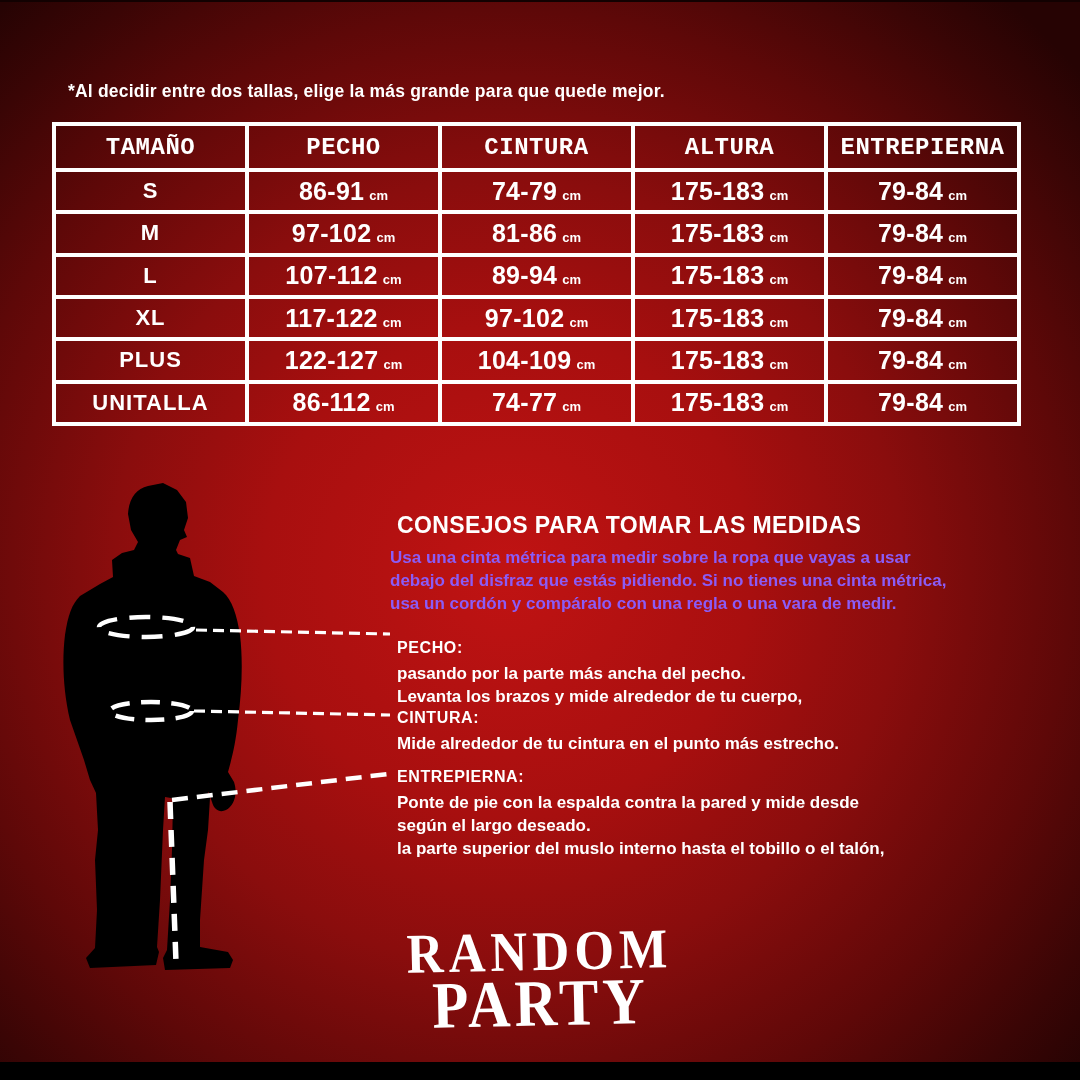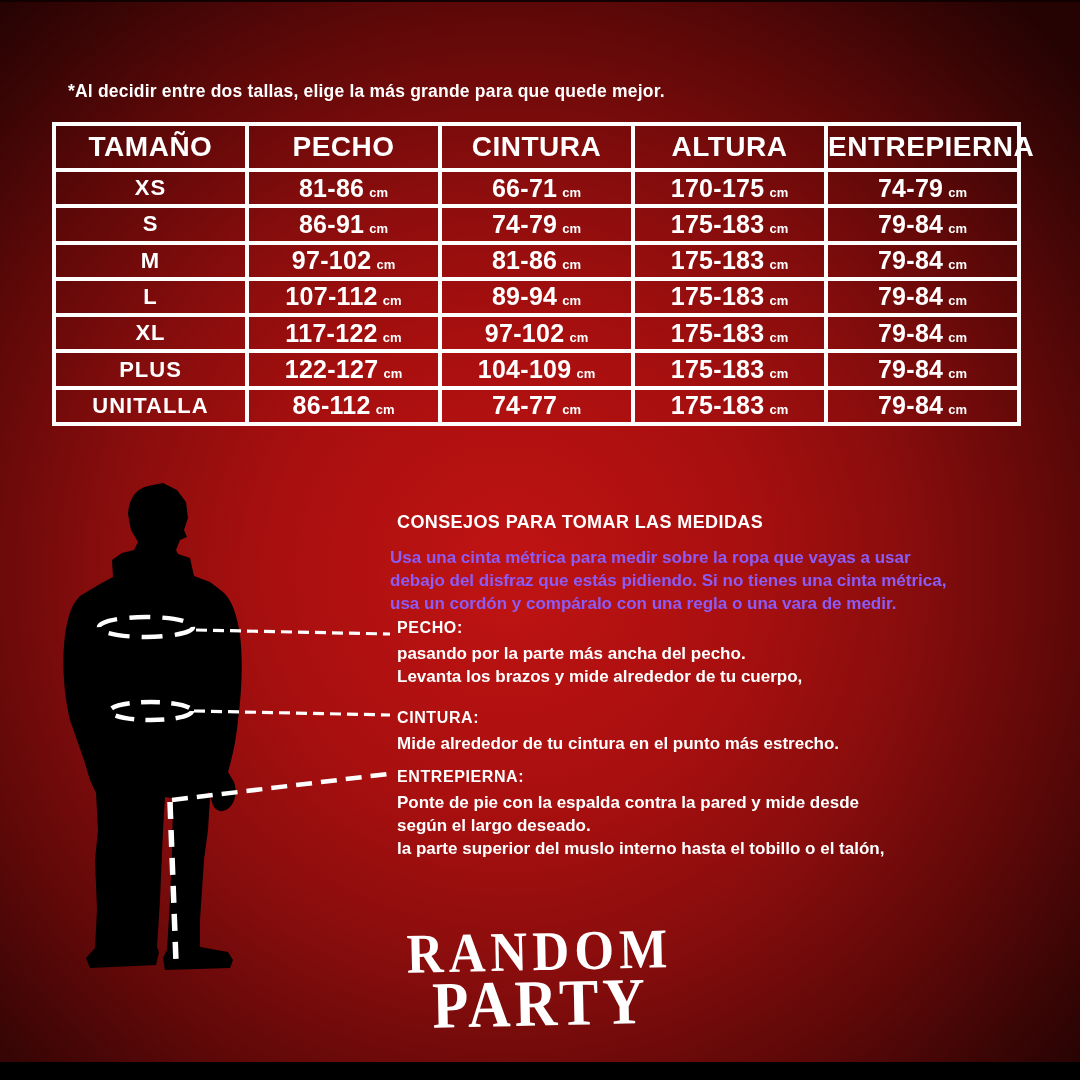--- a/index.html
+++ b/index.html
@@ -27,39 +27,39 @@
   table.size-chart{
     position:absolute;left:52px;top:122px;width:969px;height:304px;
     border-collapse:collapse;table-layout:fixed;
   }
   .size-chart th,.size-chart td{
     border:4px solid #ffffff;text-align:center;vertical-align:middle;
     color:#fff;padding:0;
   }
   .size-chart thead tr{height:46px;}
   .size-chart tbody tr{height:36px;}
-  .size-chart th{font-size:28px;font-weight:bold;letter-spacing:.5px;}
+  .size-chart th{font-size:24px;font-weight:bold;letter-spacing:.5px;font-family:Liberation Mono, monospace;}
   .size-chart td.size-cell{font-size:22px;font-weight:bold;letter-spacing:1px;}
   .size-chart td.val-cell{font-size:25px;font-weight:bold;letter-spacing:.3px;}
   .size-chart .unit{font-size:13px;font-weight:bold;margin-left:5px;letter-spacing:0;}
 
   .figure-svg{position:absolute;left:0;top:0;width:1080px;height:1080px;}
 
   .tips-title{
     position:absolute;left:397px;top:512px;width:600px;
-    color:#fff;font-size:18px;font-weight:bold;letter-spacing:.4px;
+    color:#fff;font-size:23px;font-weight:bold;letter-spacing:.4px;
   }
   .tips-intro{
     position:absolute;left:390px;top:546px;width:600px;
     color:#8b5cf6;font-size:17px;font-weight:bold;line-height:23px;
   }
   .tip-item{position:absolute;left:397px;width:600px;color:#fff;}
   .tip-label{font-size:16px;font-weight:bold;letter-spacing:.6px;margin-bottom:5px;}
   .tip-text{font-size:17px;font-weight:bold;line-height:23px;}
-  #tip-0{top:619px;}
+  #tip-0{top:639px;}
   #tip-1{top:709px;}
   #tip-2{top:768px;}
 
   .logo{
     position:absolute;left:390px;top:926px;width:300px;text-align:center;
     color:#fff;font-family:"Liberation Serif",serif;font-weight:bold;
     transform:rotate(-1.2deg);
   }
   .logo-line1{font-size:50px;letter-spacing:5px;transform:scale(1.02,1.12);line-height:50px;}
   .logo-line2{font-size:59px;letter-spacing:4px;transform:scale(1.0,1.12);line-height:50px;margin-top:2px;}
@@ -76,27 +76,20 @@
   <thead>
     <tr id="size-table-head">
         <th>TAMAÑO</th>
         <th>PECHO</th>
         <th>CINTURA</th>
         <th>ALTURA</th>
         <th>ENTREPIERNA</th>
       </tr>
   </thead>
   <tbody id="size-table-body">
-      <tr>
-        <td class="size-cell">XS</td>
-        <td class="val-cell"><span>81-86</span><span class="unit">cm</span></td>
-        <td class="val-cell"><span>66-71</span><span class="unit">cm</span></td>
-        <td class="val-cell"><span>170-175</span><span class="unit">cm</span></td>
-        <td class="val-cell"><span>74-79</span><span class="unit">cm</span></td>
-      </tr>
       <tr>
         <td class="size-cell">S</td>
         <td class="val-cell"><span>86-91</span><span class="unit">cm</span></td>
         <td class="val-cell"><span>74-79</span><span class="unit">cm</span></td>
         <td class="val-cell"><span>175-183</span><span class="unit">cm</span></td>
         <td class="val-cell"><span>79-84</span><span class="unit">cm</span></td>
       </tr>
       <tr>
         <td class="size-cell">M</td>
         <td class="val-cell"><span>97-102</span><span class="unit">cm</span></td>

